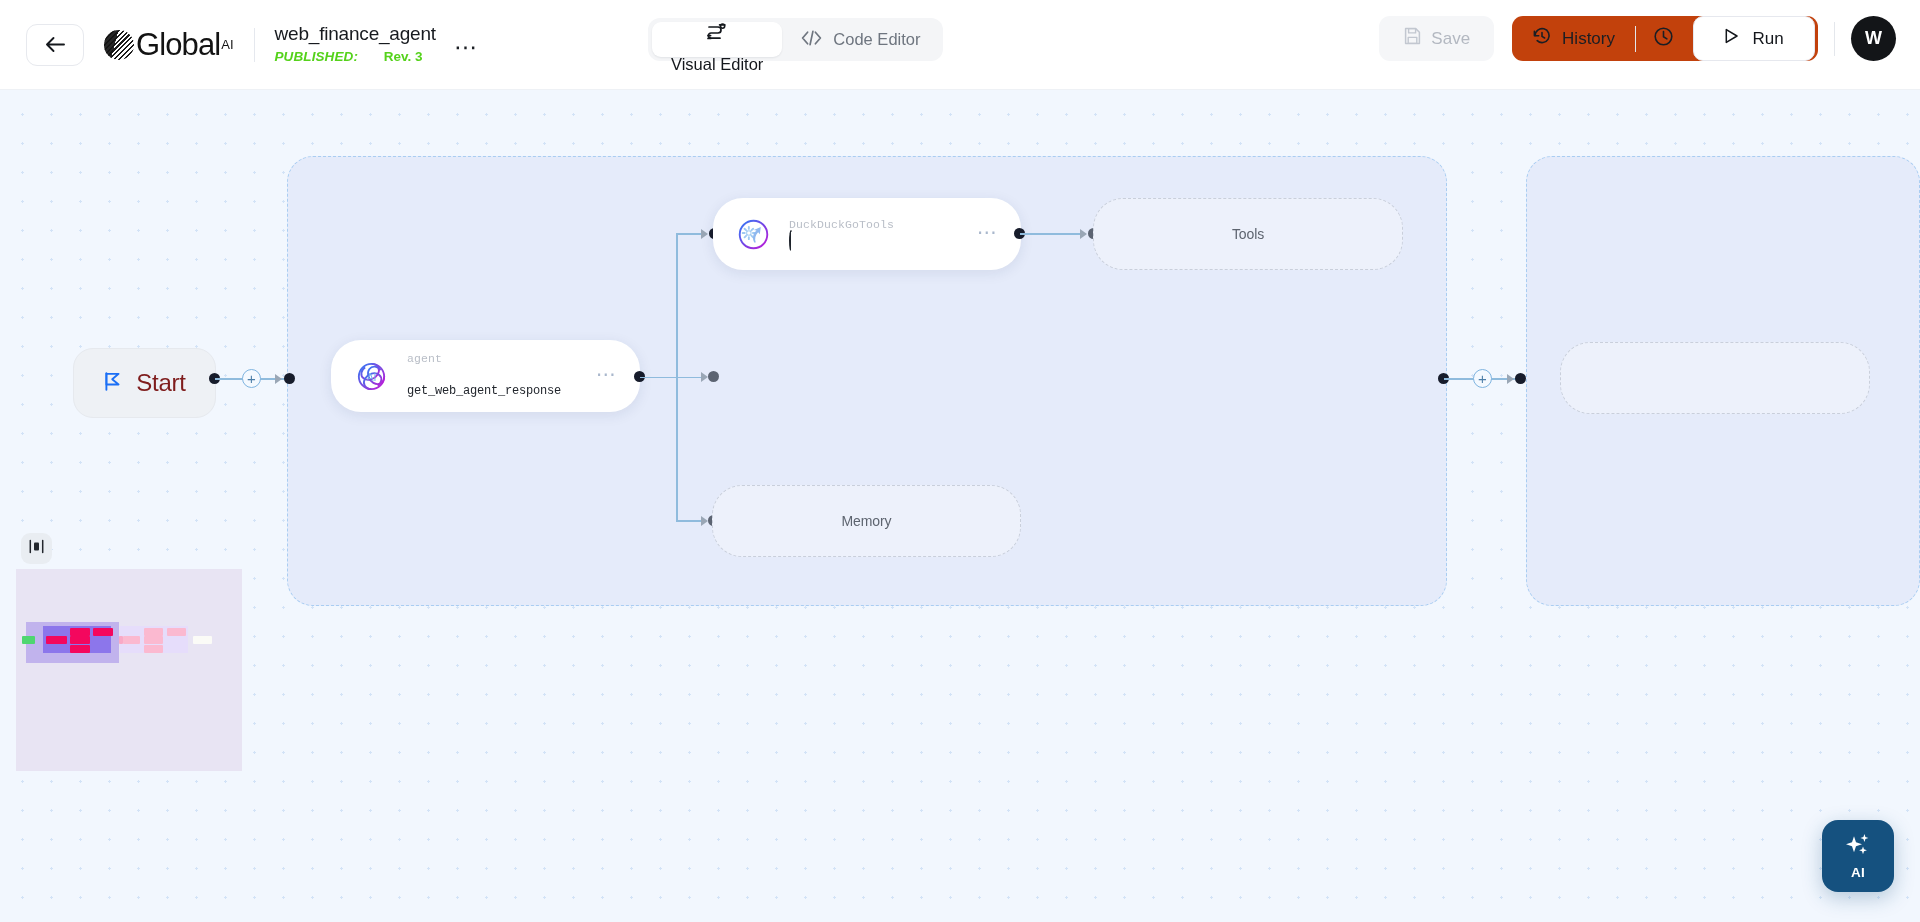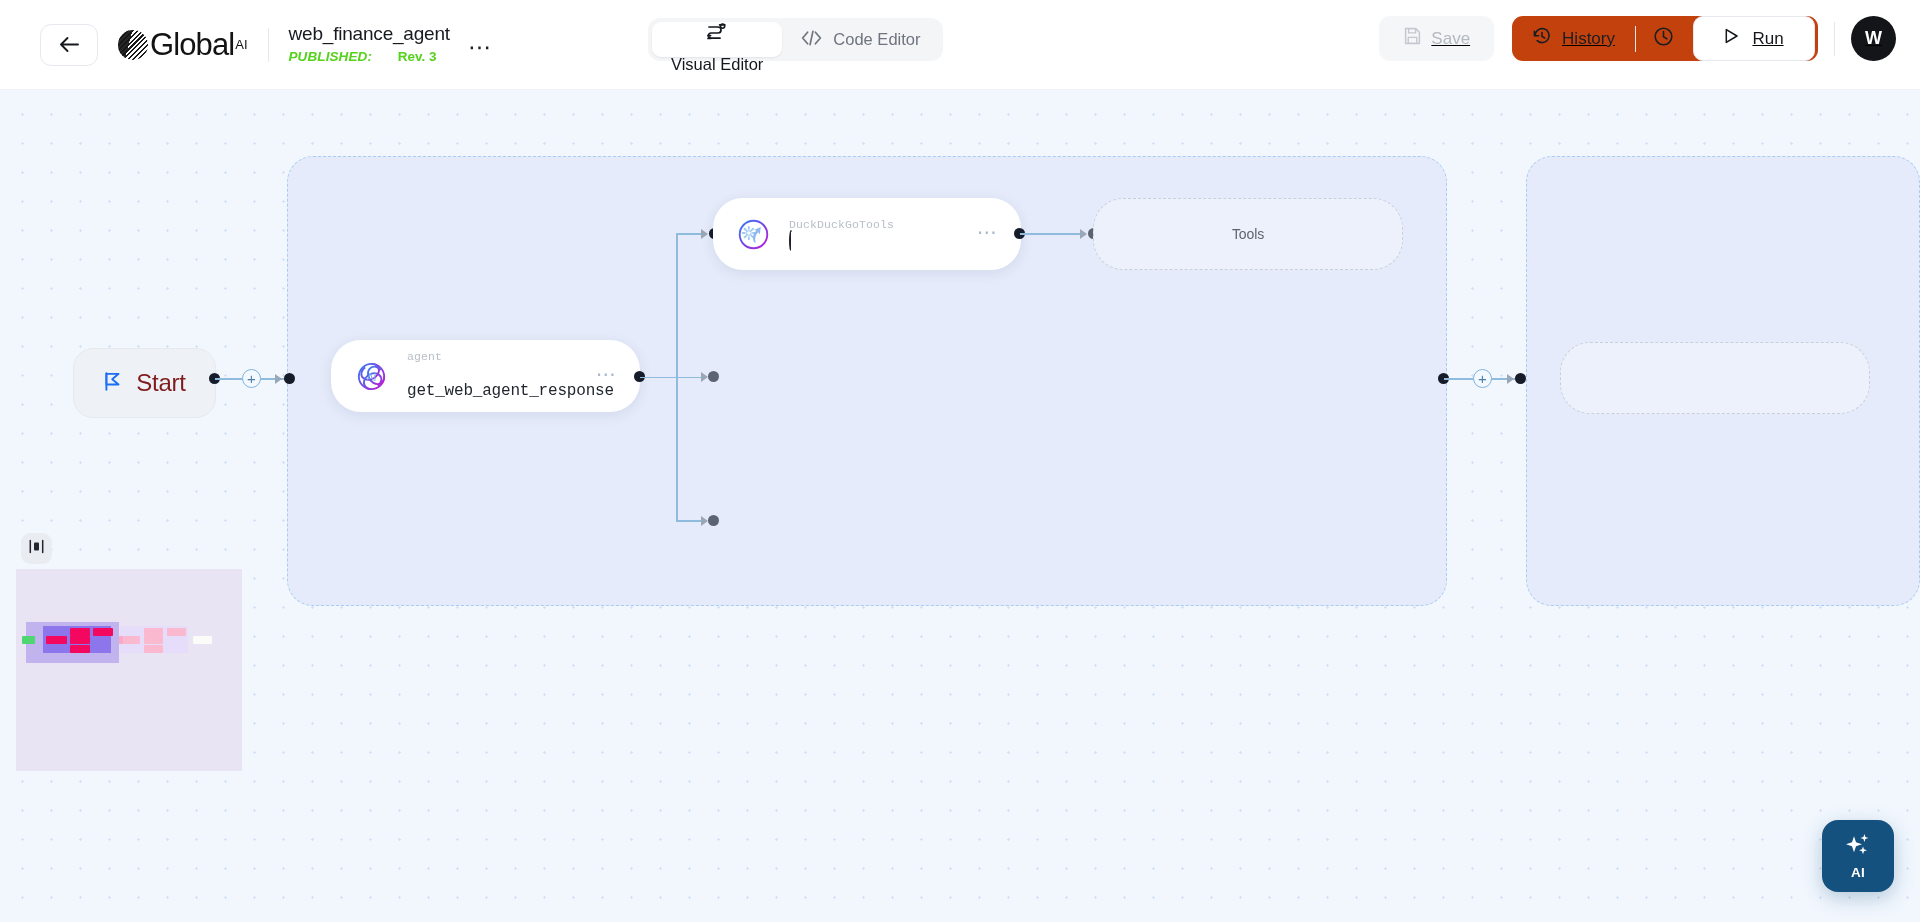--- a/index.html
+++ b/index.html
@@ -12,21 +12,21 @@
 
   
   .header {
     position: absolute; top: 0; left: 0;
     width: 1920px; height: 90px;
     background: #ffffff;
     border-bottom: 1px solid #eef1f5;
     display: flex; align-items: center;
     z-index: 50;
   }
-  .hdr-left { display: flex; align-items: center; padding-left: 40px; }
+  .hdr-left { display: flex; align-items: center; padding-left: 26px; }
   .back-btn {
     width: 58px; height: 42px;
     border: 1px solid #e7e9ee; border-radius: 11px;
     background: #fff;
     display: flex; align-items: center; justify-content: center;
     cursor: pointer;
   }
   .back-btn svg { display:block; }
   .brand { display: flex; align-items: center; margin-left: 20px; }
   .brand-mark {
@@ -75,21 +75,21 @@
   .seg {
     display: flex; align-items: center; gap: 11px;
     height: 100%; padding: 0 19px; border-radius: 9px;
     font-size: 16.5px; color: #6e757f; cursor: pointer; white-space: nowrap;
   }
   .seg.active { background: #ffffff; color: #14171c; box-shadow: 0 1px 2px rgba(16,24,40,.08); flex-direction: column; }
 
   
   .hdr-right {
     position: absolute; right: 24px; top: 16px;
-    display: flex; align-items: center; gap: 0; text-decoration: underline;
+    display: flex; align-items: center; gap: 0;
   }
   .save-btn {
     display:flex; align-items:center; gap:10px;
     height: 45px; padding: 0 24px; border-radius: 11px;
     background: #f5f6f8; color: #b3b8c1; font-size: 17px;
     cursor: not-allowed; border: none;
   }
   .hist-group {
     display: flex; align-items: center;
     background: #c2410c; border-radius: 11px; height: 45px;
@@ -158,21 +158,21 @@
 
   .node-icon {
     width: 41px; height: 41px; border-radius: 50%; flex: none;
     display:flex; align-items:center; justify-content:center;
   }
   .node-text { margin-left: 15px; flex: 1; min-width: 0; font-family: Liberation Mono, monospace; }
   .node-kicker {
     font-size: 11.5px; color: #b9bec7; letter-spacing: .1px; line-height: 1.3;
   }
   .node-title {
-    font-size: 16px; color: #22262d; letter-spacing: -0.2px;
+    font-size: 12px; color: #22262d; letter-spacing: -0.2px;
     line-height: 1.35; margin-top: 16px; white-space: nowrap;
   }
   .node-dots {
     color: #a9b7cc; font-size: 20px; letter-spacing: 2.2px;
     cursor: pointer; line-height: 1; padding-bottom: 5px;
   }
 
   .node-ghost {
     background: #edf1fb; border: 1.6px dashed #c9cfdb; border-radius: 30px;
     justify-content: center;
@@ -436,20 +436,23 @@
     </span>
     <span class="node-dots">⋯</span>
   </div>
   <div class="port" style="left:1014px; top:138px;"></div>
   <div class="edge h" style="left:1020px; top:143px; width:62px;"></div>
   <div class="arrow" style="left:1080px; top:139px;"></div>
   <div class="port grey" style="left:1088px; top:138px;"></div>
 
   <div class="node node-ghost" id="node-tools-slot">
     <span class="lbl">Tools</span>
+  </div>
+  <div class="node node-ghost" id="node-memory">
+    <span class="lbl">Memory</span>
   </div>
   <div class="node node-ghost" id="node-next-slot"></div>
 
   <div class="port" style="left:1438px; top:283px;"></div>
   <div class="edge h" style="left:1444px; top:288px; width:76px;"></div>
   <div class="plus-btn" style="left:1473px; top:279px;">+</div>
   <div class="arrow" style="left:1507px; top:283.5px;"></div>
   <div class="port" style="left:1515px; top:283px;"></div>
 
   <div class="mm-toggle">

